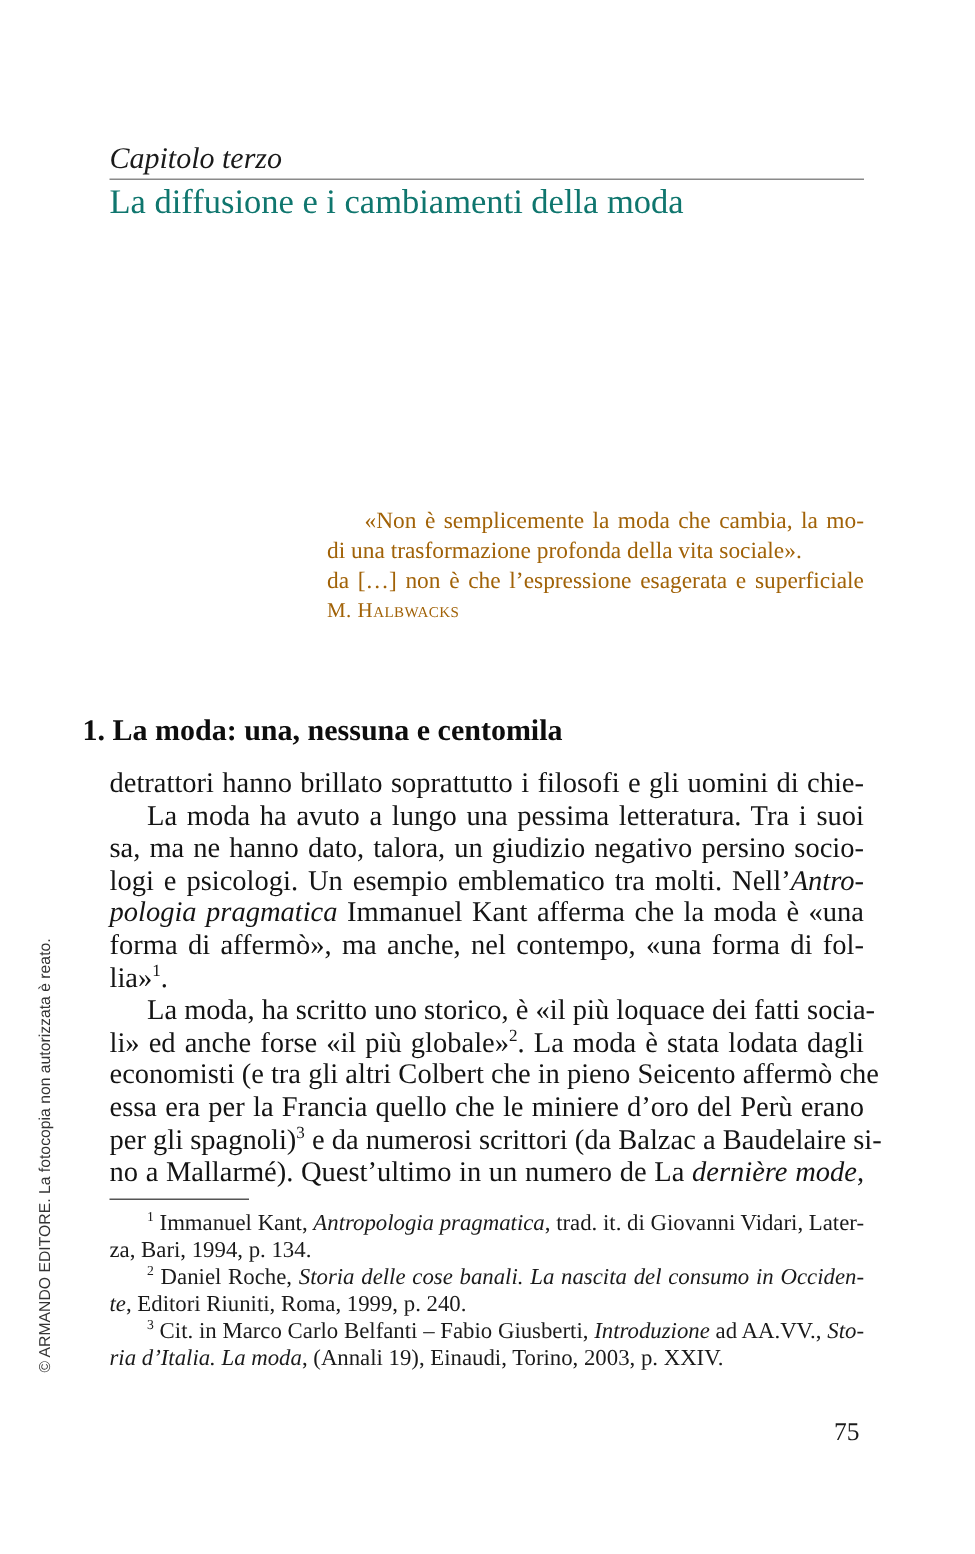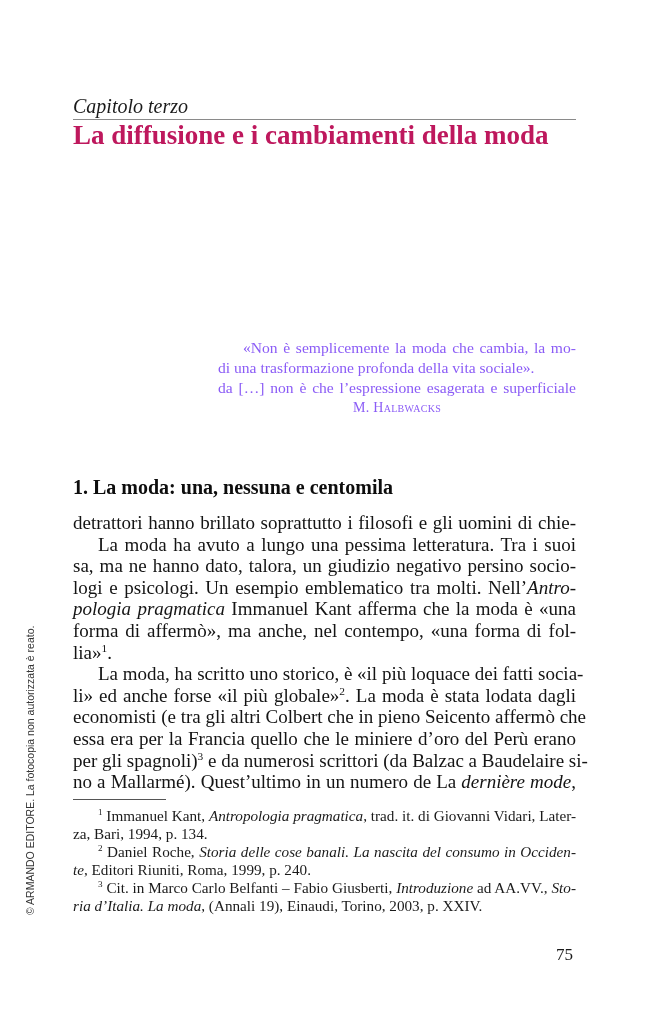--- a/index.html
+++ b/index.html
@@ -36,54 +36,54 @@
       left: 73px;
       top: 119px;
       width: 503px;
       height: 0;
       border-top: 1px solid #8a8a8a;
     }
     .chapter-title {
       position: absolute;
       left: 73px;
       top: 121px;
-      font-weight: bold;
-      font-size: 27px;
+      font-weight: normal;
+      font-size: 23px;
       line-height: 28px;
-      color: #be185d;
+      color: #0f766e;
       white-space: nowrap;
     }
     .epigraph {
       position: absolute;
       left: 218px;
       top: 338px;
       width: 358px;
       font-size: 15.6px;
       line-height: 20px;
       text-align: justify;
-      color: #8b5cf6;
+      color: #a16207;
     }
     .epigraph .ep-line {
       display: block;
       white-space: nowrap;
       text-align-last: justify;
     }
     .epigraph .ep-line.first { padding-left: 25px; }
     .epigraph .ep-line.last { text-align-last: left; }
     .epigraph .attribution {
       display: block;
-      text-align: center;
+      text-align: left;
       font-size: 14px;
       letter-spacing: 0.3px;
       font-variant: small-caps;
       margin-top: 0px;
     }
     .section-heading {
       position: absolute;
-      left: 73px;
+      left: 55px;
       top: 474px;
       font-weight: bold;
       font-size: 20px;
       line-height: 26px;
       color: #0d0d0d;
       white-space: nowrap;
     }
     .body-text {
       position: absolute;
       left: 73px;

